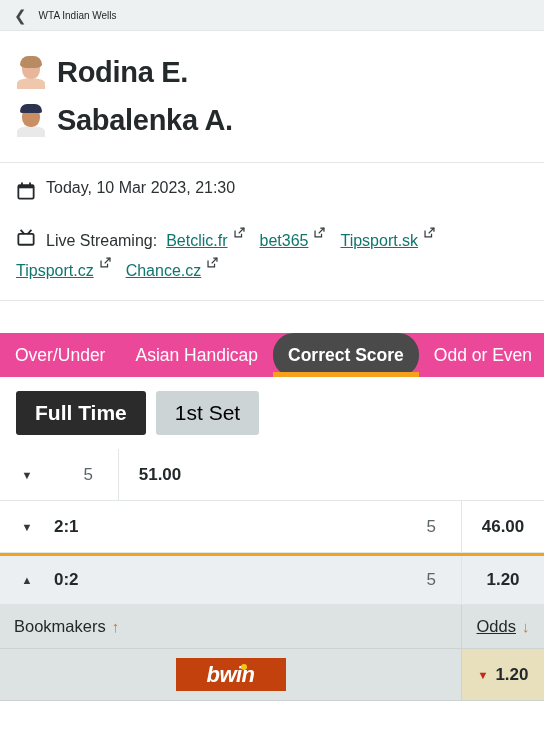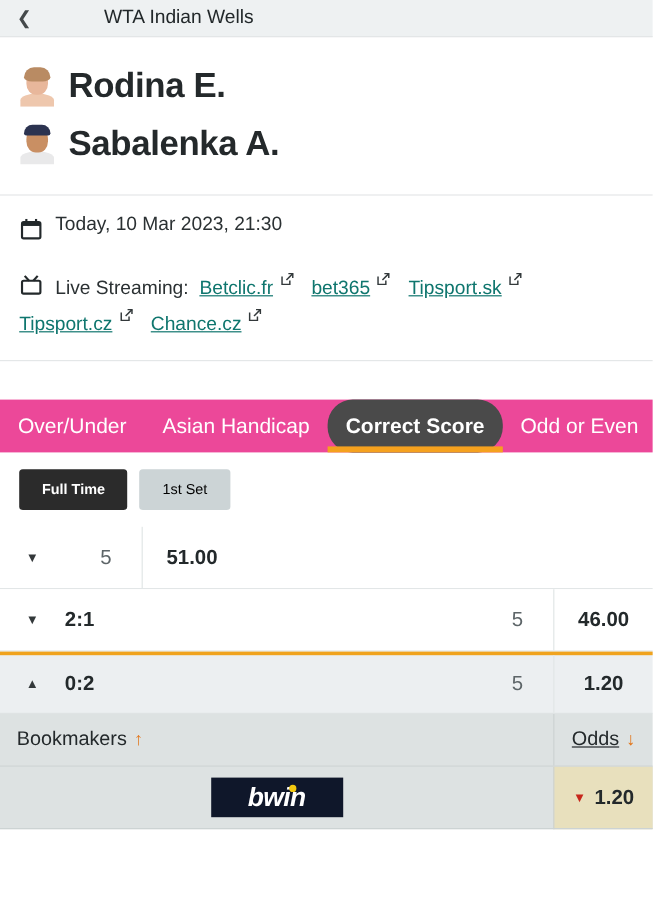--- a/index.html
+++ b/index.html
@@ -19,21 +19,21 @@
     align-items: center;
     padding-left: 14px;
     border-bottom: 1px solid #e3e6e7;
   }
   .back-chevron {
     font-size: 15px;
     color: #44494b;
     margin-right: 12px;
     line-height: 1;
   }
-  .topbar-title { font-size: 16px; color: #22282a; margin-left: 48px; }
+  .topbar-title { font-size: 10px; color: #22282a; }
 
   
   .players { padding: 17px 0 18px 16px; border-bottom: 1px solid #e4e7e8; }
   .player-row { display: flex; align-items: center; height: 48px; }
   .avatar {
     width: 30px; height: 34px;
     margin-right: 11px;
     position: relative;
     overflow: hidden;
     flex: 0 0 auto;
@@ -107,21 +107,21 @@
   .tab.active { background: #4a4a4a; font-weight: 700; border-radius: 21px; }
   .tab.active::after {
     content: "";
     position: absolute; left: 0; right: 0; bottom: 0;
     height: 5px; background: #f5a11e;
   }
 
   
   .periods { display: flex; gap: 10px; padding: 14px 0 14px 16px; }
   .pbtn {
-    font-size: 12px;
+    font-size: 21px;
     padding: 10px 19px;
     border-radius: 3px;
   }
   .pbtn.on { background: #2b2b2b; color: #fff; font-weight: 700; }
   .pbtn.off { background: #ccd4d6; color: #000000; }
 
   
   .orow {
     display: flex; align-items: center;
     height: 52px;
@@ -166,21 +166,21 @@
   .arw { color: #e2761b; margin-left: 6px; font-size: 15px; }
 
   
   .bmrow { display: flex; align-items: stretch; height: 52px; background: #dde2e2; }
   .bmlogo-wrap {
     flex: 1;
     display: flex; align-items: center; justify-content: center;
     border-bottom: 1px solid #ccd3d3;
   }
   .bwin {
-    background: #0f172a;
+    background: #c2410c;
     width: 110px; height: 33px;
     display: flex; align-items: center; justify-content: center;
     position: relative;
   }
   .bwin span {
     color: #ffffff;
     font-style: italic;
     font-weight: 700;
     font-size: 22px;
     letter-spacing: -0.5px;

